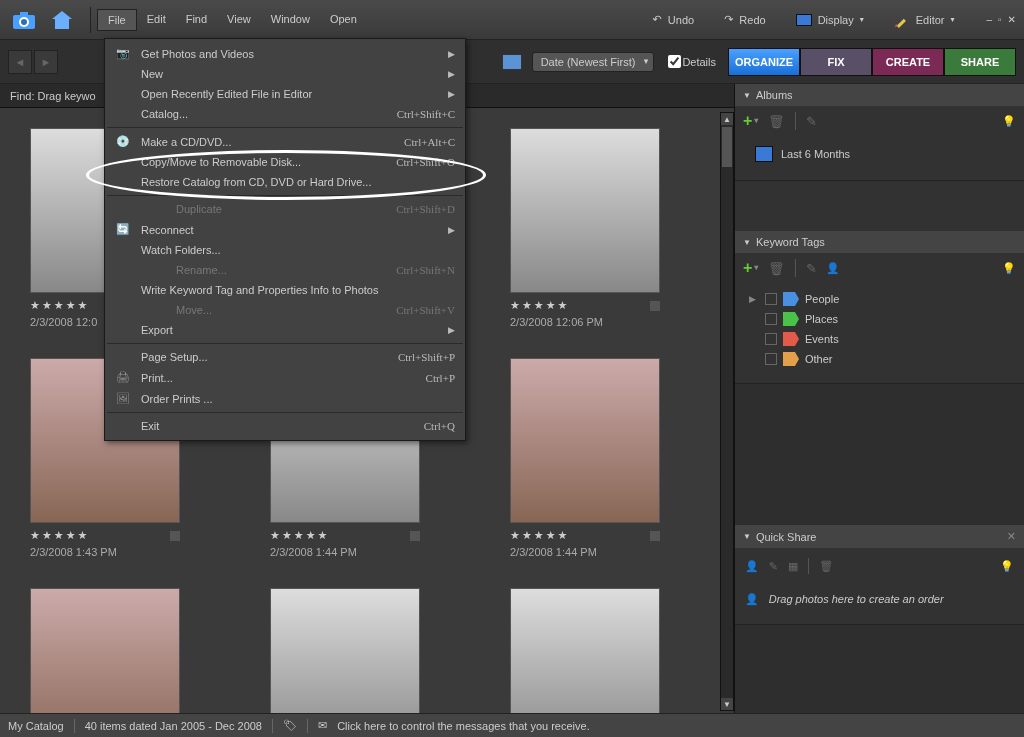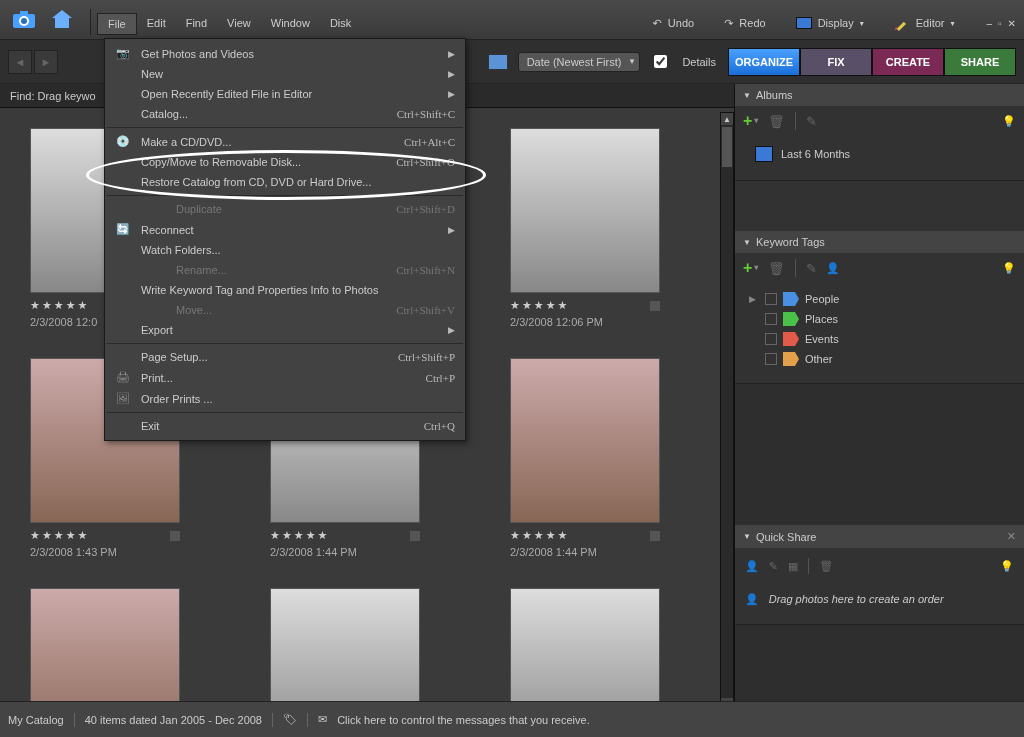--- a/index.html
+++ b/index.html
@@ -1,38 +1,38 @@
 <!DOCTYPE html>
 <html><head>
 <meta charset="utf-8">
 <style>
 * { margin: 0; padding: 0; box-sizing: border-box; font-family: Tahoma, Arial, sans-serif; font-size: 11px; color: #ccc; }
 body { background: #3a3a3a; width: 1024px; height: 737px; overflow: hidden; position: relative; }
 
 
-.menubar { background: linear-gradient(#4a4a4a, #3a3a3a); height: 40px; display: flex; align-items: flex-end; padding: 4px 8px; border-bottom: 1px solid #222; }
+.menubar { background: linear-gradient(#4a4a4a, #3a3a3a); height: 40px; display: flex; align-items: center; padding: 4px 8px; border-bottom: 1px solid #222; }
 .menubar .icon-btn { width: 32px; height: 32px; display: flex; align-items: center; justify-content: center; margin-right: 6px; }
 .menubar .menus { display: flex; }
 .menubar .menu-item { padding: 4px 10px; cursor: pointer; }
 .menubar .menu-item.active { background: #555; border: 1px solid #222; }
 .menubar .spacer { flex: 1; }
 .menubar .right-controls { display: flex; align-items: center; gap: 14px; }
 .menubar .right-btn { display: flex; align-items: center; gap: 6px; padding: 4px 8px; }
 .menubar .wincontrols { display: flex; gap: 6px; margin-left: 10px; }
 .menubar .wincontrols span { font-size: 10px; }
 
 
 .toolrow { background: #2f2f2f; height: 44px; display: flex; align-items: center; padding: 0 8px; border-bottom: 1px solid #222; }
 .toolrow .navarrows { display: flex; gap: 2px; margin-right: 14px; }
 .toolrow .arrowbtn { width: 24px; height: 24px; background: #3a3a3a; border: 1px solid #222; display: flex; align-items: center; justify-content: center; color: #666; }
 .toolrow .spacer { flex: 1; }
 .toolrow .swatchbtn { width: 20px; height: 16px; background: #5a93d6; border: 1px solid #333; margin-right: 10px; }
 .toolrow .sortdrop { background: #555; border: 1px solid #222; padding: 3px 18px 3px 8px; border-radius: 3px; position: relative; margin-right: 14px; }
 .toolrow .sortdrop::after { content: "▾"; position: absolute; right: 5px; top: 3px; font-size: 9px; }
-.toolrow .details { display: flex; align-items: center; gap: 15px; margin-right: 12px; }
+.toolrow .details { display: flex; align-items: center; gap: 1px; margin-right: 12px; }
 .toolrow .details input { accent-color: #fff; }
 .toolrow .tabs { display: flex; }
 .toolrow .tab { width: 72px; height: 28px; display: flex; align-items: center; justify-content: center; font-weight: bold; font-size: 11px; color: #fff; border: 1px solid #111; }
 .toolrow .tab.organize { background: linear-gradient(#4aa0ff,#1a6fd8); }
 .toolrow .tab.fix { background: #595068; }
 .toolrow .tab.create { background: #7a2a55; text-align: center; }
 .toolrow .tab.share { background: #3a7a3a; }
 
 
 .findbar { background: #2a2a2a; height: 24px; display: flex; align-items: center; padding: 0 10px; border-bottom: 1px solid #111; }
@@ -80,21 +80,21 @@
 .tag-row .tagicon.events { background: #e25a4a; }
 .tag-row .tagicon.other { background: #e2a04a; }
 .rightpanel .flex-gap { flex: 1; background: #2e2e2e; }
 .qs-header { display: flex; }
 .qs-header .close { margin-left: auto; color: #888; }
 .qs-body { padding: 10px; }
 .qs-toolbar { display: flex; gap: 10px; align-items: center; }
 .qs-dropzone { margin-top: 10px; min-height: 30px; display: flex; align-items: center; gap: 10px; color: #888; font-style: italic; }
 
 
-.statusbar { position: absolute; left: 0; right: 0; bottom: 0; height: 36px; background: #444; display: flex; align-items: center; padding: 0 8px; gap: 10px; border-top: 1px solid #222; }
+.statusbar { position: absolute; left: 0; right: 0; bottom: 0; height: 24px; background: #444; display: flex; align-items: center; padding: 0 8px; gap: 10px; border-top: 1px solid #222; }
 .statusbar .sep { width: 1px; height: 14px; background: #666; }
 
 
 .dropdown { position: absolute; left: 104px; top: 38px; width: 362px; background: #424242; border: 1px solid #1a1a1a; box-shadow: 2px 2px 6px rgba(0,0,0,.5); z-index: 100; padding: 4px 0; }
 .dd-item { display: flex; align-items: center; padding: 4px 10px; gap: 10px; white-space: nowrap; }
 .dd-item .icon { width: 16px; text-align: center; color: #999; }
 .dd-item .label { flex: 1; }
 .dd-item .shortcut { color: #bbb; font-family: Liberation Serif, serif; }
 .dd-item .sub { color: #bbb; font-size: 9px; }
 .dd-item.disabled .label, .dd-item.disabled .shortcut { color: #777; margin-left: 35px; }
@@ -126,21 +126,21 @@
         <polygon points="11,1 21,9 18,9 18,19 4,19 4,9 1,9" fill="#6ab0ff"></polygon>
       </svg>
   </div>
   <div style="width:1px;height:26px;background:#222;margin:0 6px"></div>
   <div class="menus">
     <div class="menu-item active">File</div>
     <div class="menu-item">Edit</div>
     <div class="menu-item">Find</div>
     <div class="menu-item">View</div>
     <div class="menu-item">Window</div>
-    <div class="menu-item">Disk</div>
+    <div class="menu-item">Open</div>
   </div>
   <div class="spacer"></div>
   <div class="right-controls">
     <div class="right-btn color-dim">
         <span>↶</span>
         <span>Undo</span>
       </div>
     <div class="right-btn color-dim">
         <span>↷</span>
         <span>Redo</span>

